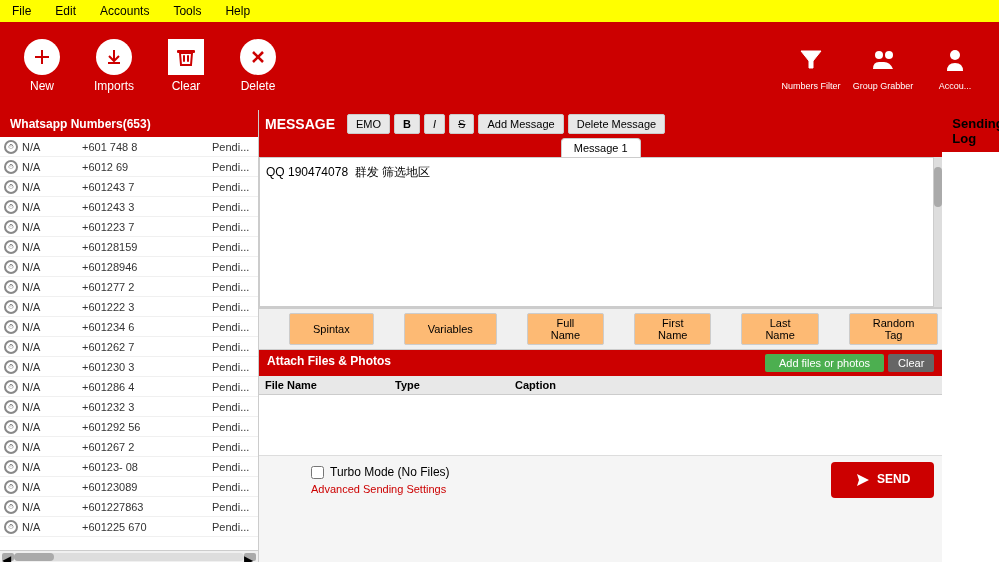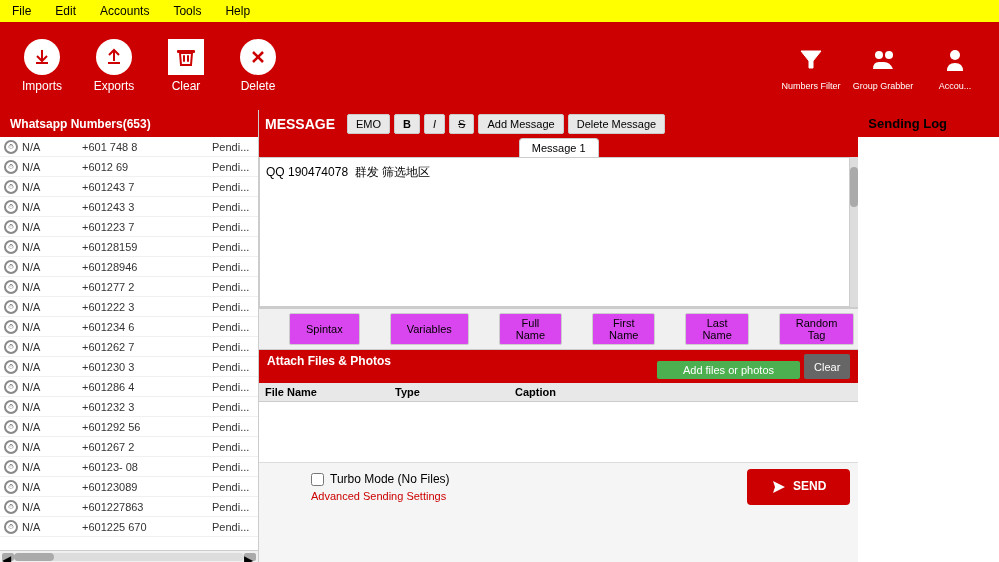--- a/index.html
+++ b/index.html
@@ -252,23 +252,23 @@
     
     .variables-bar {
       display: flex;
       background: #f0f0f0;
       border-top: 1px solid #ccc;
       border-bottom: 1px solid #ccc;
       padding: 4px;
       gap: 4px;
     }
     .var-btn {
-      background: #d946ef;
+      background: #fdba74;
       border: 1px solid #ccc;
-      padding: 3px 16px;
+      padding: 3px 23px;
       cursor: pointer;
       font-size: 11px;
       border-radius: 2px;
       margin-left: 26px;
     }
 
     
     .attach-header {
       background: #cc0000;
       color: white;
@@ -281,25 +281,24 @@
       font-size: 12px;
     }
     .attach-btns {
       display: flex;
       gap: 4px;
     }
     .attach-btn {
       background: #4CAF50;
       color: white;
       border: none;
-      padding: 3px 26px;
+      padding: 3px 14px;
       cursor: pointer;
       font-size: 11px;
       border-radius: 2px;
-      margin-top: 7px;
     }
     .attach-btn-clear {
       background: #666;
       color: white;
       border: none;
       padding: 3px 10px;
       cursor: pointer;
       font-size: 11px;
       border-radius: 2px;
     }
@@ -406,34 +405,34 @@
   <span class="menu-item">Edit</span>
   <span class="menu-item">Accounts</span>
   <span class="menu-item">Tools</span>
   <span class="menu-item">Help</span>
 </div>
 
 <div class="toolbar">
   <button class="toolbar-btn">
     <div class="icon-circle">
       <svg width="20" height="20" viewBox="0 0 20 20">
-          <path d="M10 3 L10 13 M5 9 L10 14 L15 9" stroke="#cc0000" stroke-width="2" fill="none"></path>
-          <rect x="4" y="15" width="12" height="2" fill="#cc0000"></rect>
+          <rect x="9" y="3" width="2" height="14" fill="#cc0000"></rect>
+          <rect x="3" y="9" width="14" height="2" fill="#cc0000"></rect>
         </svg>
     </div>
-    <span>Imports</span>
+    <span>New</span>
   </button>
   <button class="toolbar-btn">
     <div class="icon-circle">
       <svg width="20" height="20" viewBox="0 0 20 20">
-          <path d="M10 14 L10 4 M5 8 L10 3 L15 8" stroke="#cc0000" stroke-width="2" fill="none"></path>
+          <path d="M10 3 L10 13 M5 9 L10 14 L15 9" stroke="#cc0000" stroke-width="2" fill="none"></path>
           <rect x="4" y="15" width="12" height="2" fill="#cc0000"></rect>
         </svg>
     </div>
-    <span>Exports</span>
+    <span>Imports</span>
   </button>
   <button class="toolbar-btn">
     <div class="icon-rect">
       <svg width="24" height="24" viewBox="0 0 24 24">
           <rect x="3" y="5" width="18" height="3" rx="1" fill="#cc0000"></rect>
           <path d="M6 8 L7 20 L17 20 L18 8Z" fill="none" stroke="#cc0000" stroke-width="2"></path>
           <rect x="9" y="10" width="2" height="7" rx="1" fill="#cc0000"></rect>
           <rect x="13" y="10" width="2" height="7" rx="1" fill="#cc0000"></rect>
         </svg>
     </div>

